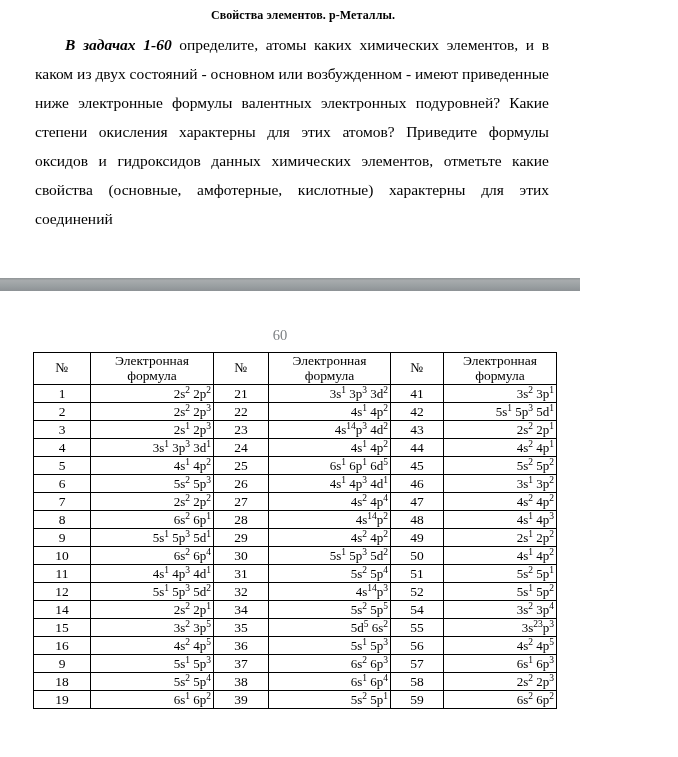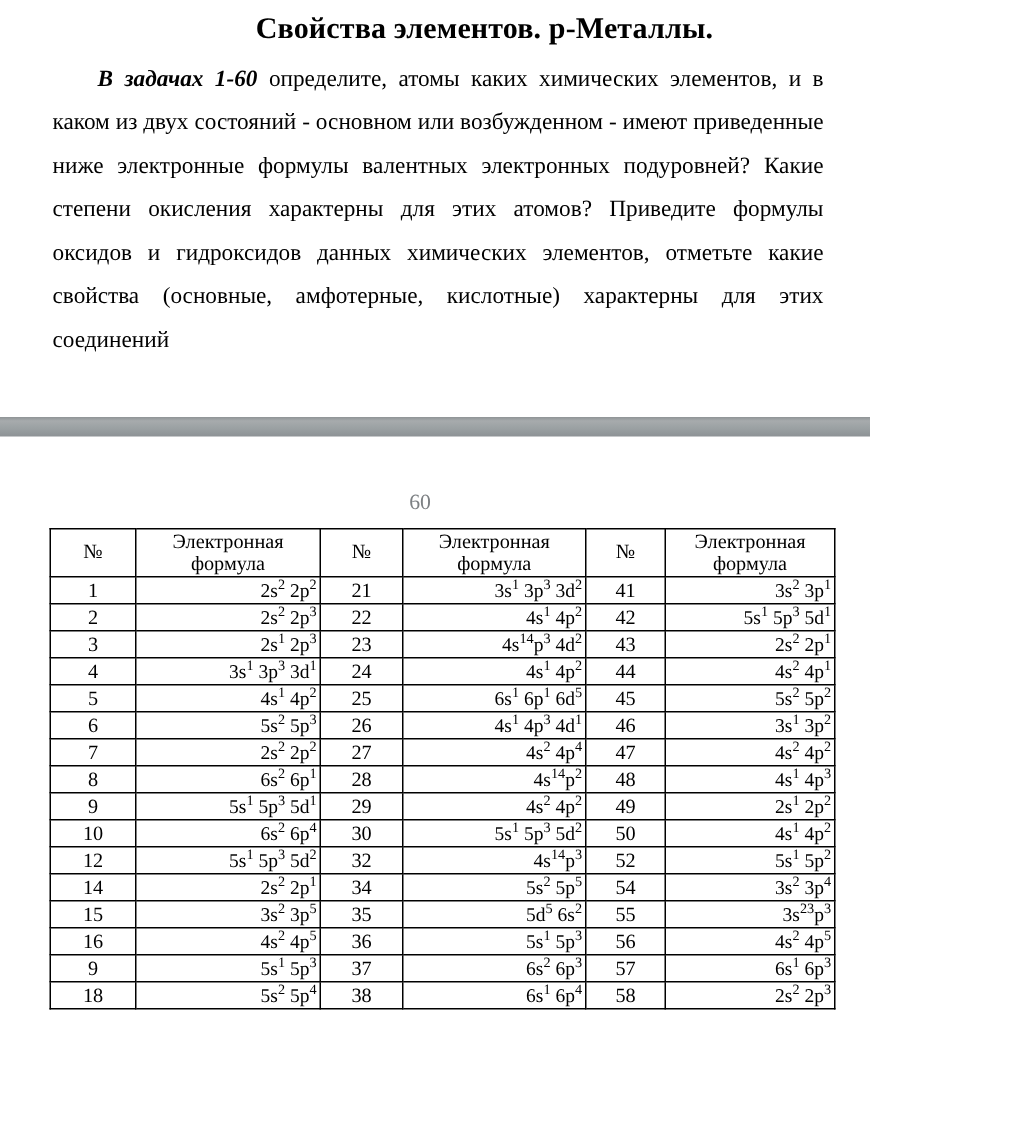--- a/index.html
+++ b/index.html
@@ -15,24 +15,24 @@
     color: #000;
   }
   .page {
     position: relative;
     width: 678px;
     height: 757px;
     background: #ffffff;
   }
   .doc-title {
     margin: 0;
-    padding: 8px 0 0 56px;   
+    padding: 8px 0 0 36px;   
     width: 534px;
     text-align: center;
-    font-size: 20px;
+    font-size: 12px;
     font-weight: 700;
     letter-spacing: 0.1px;
   }
   .intro {
     margin: 7px 0 0 35px;
     width: 514px;
     font-size: 15.5px;
     line-height: 29px;
     text-align: justify;
     text-indent: 30px;
@@ -202,20 +202,28 @@
         </tr>
         <tr>
           <td class="num">10</td>
           <td class="formula">6s<sup>2</sup> 6p<sup>4</sup></td>
           <td class="num">30</td>
           <td class="formula">5s<sup>1</sup> 5p<sup>3</sup> 5d<sup>2</sup></td>
           <td class="num">50</td>
           <td class="formula">4s<sup>1</sup> 4p<sup>2</sup></td>
         </tr>
         <tr>
+          <td class="num">11</td>
+          <td class="formula">4s<sup>1</sup> 4p<sup>3</sup> 4d<sup>1</sup></td>
+          <td class="num">31</td>
+          <td class="formula">5s<sup>2</sup> 5p<sup>4</sup></td>
+          <td class="num">51</td>
+          <td class="formula">5s<sup>2</sup> 5p<sup>1</sup></td>
+        </tr>
+        <tr>
           <td class="num">12</td>
           <td class="formula">5s<sup>1</sup> 5p<sup>3</sup> 5d<sup>2</sup></td>
           <td class="num">32</td>
           <td class="formula">4s<sup>14</sup>p<sup>3</sup></td>
           <td class="num">52</td>
           <td class="formula">5s<sup>1</sup> 5p<sup>2</sup></td>
         </tr>
         <tr>
           <td class="num">14</td>
           <td class="formula">2s<sup>2</sup> 2p<sup>1</sup></td>
@@ -249,16 +257,24 @@
           <td class="formula">6s<sup>1</sup> 6p<sup>3</sup></td>
         </tr>
         <tr>
           <td class="num">18</td>
           <td class="formula">5s<sup>2</sup> 5p<sup>4</sup></td>
           <td class="num">38</td>
           <td class="formula">6s<sup>1</sup> 6p<sup>4</sup></td>
           <td class="num">58</td>
           <td class="formula">2s<sup>2</sup> 2p<sup>3</sup></td>
         </tr>
+        <tr>
+          <td class="num">19</td>
+          <td class="formula">6s<sup>1</sup> 6p<sup>2</sup></td>
+          <td class="num">39</td>
+          <td class="formula">5s<sup>2</sup> 5p<sup>1</sup></td>
+          <td class="num">59</td>
+          <td class="formula">6s<sup>2</sup> 6p<sup>2</sup></td>
+        </tr>
       </tbody>
   </table>
 
 </div>
 
 </body></html>

